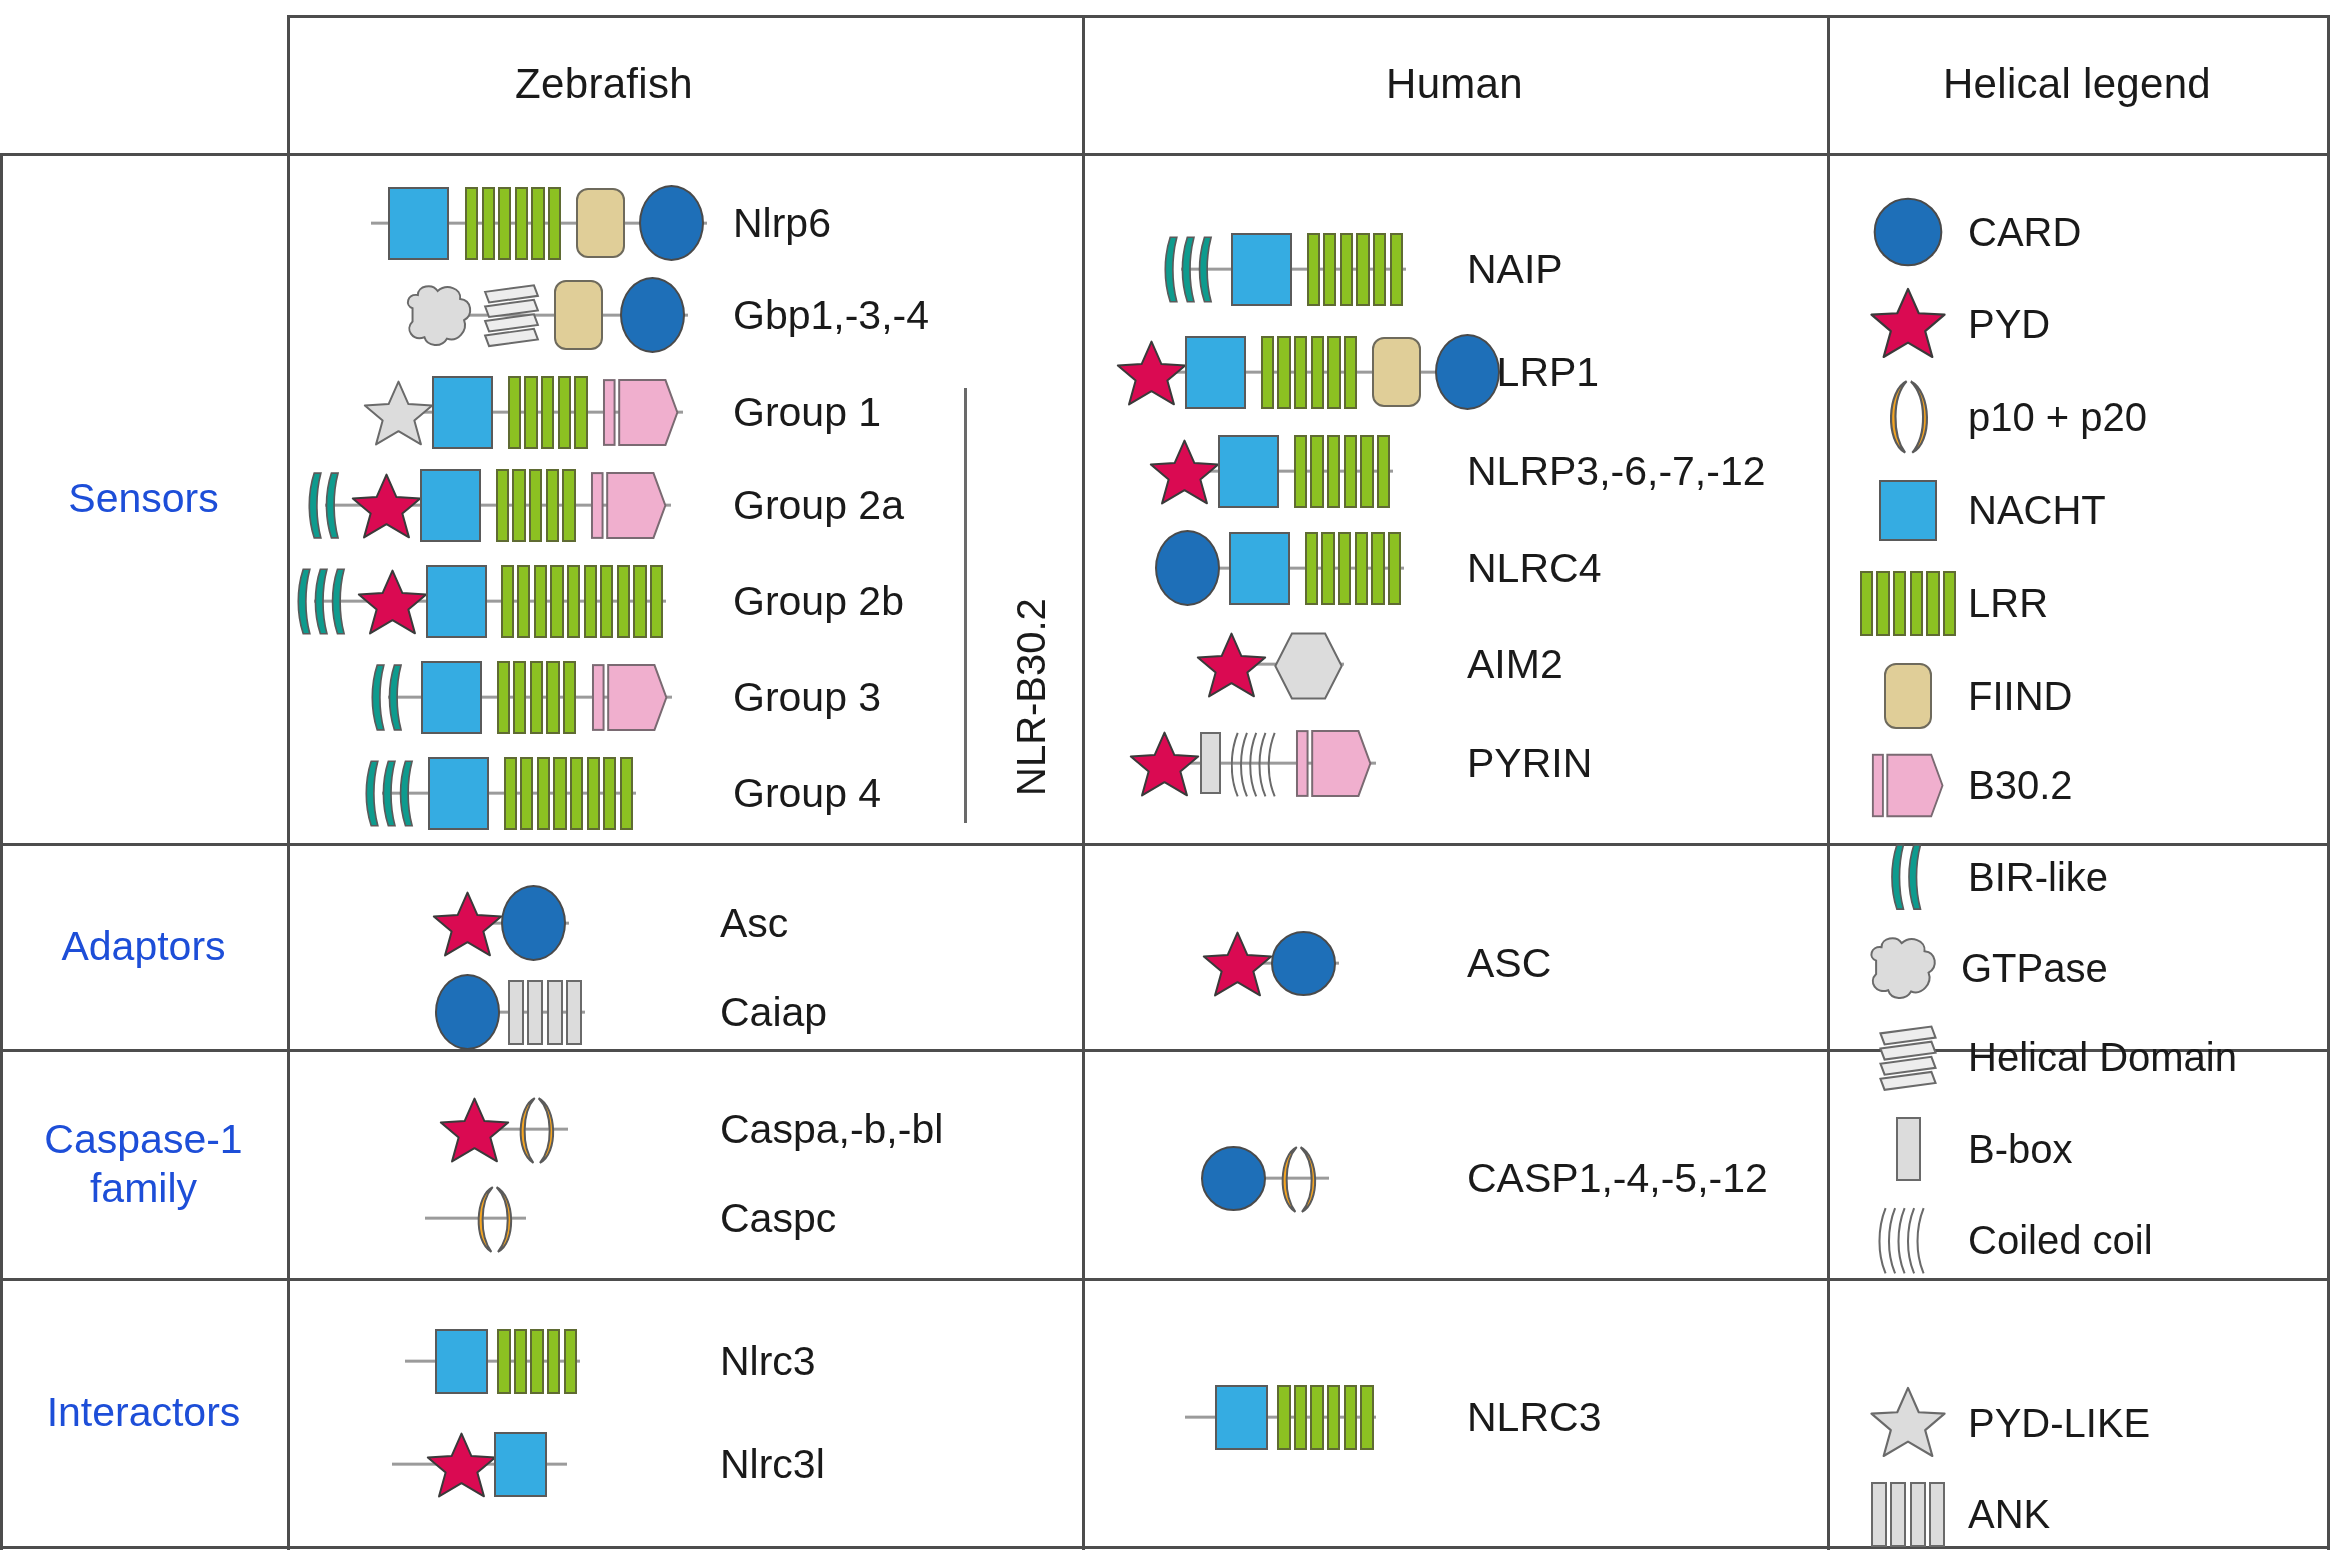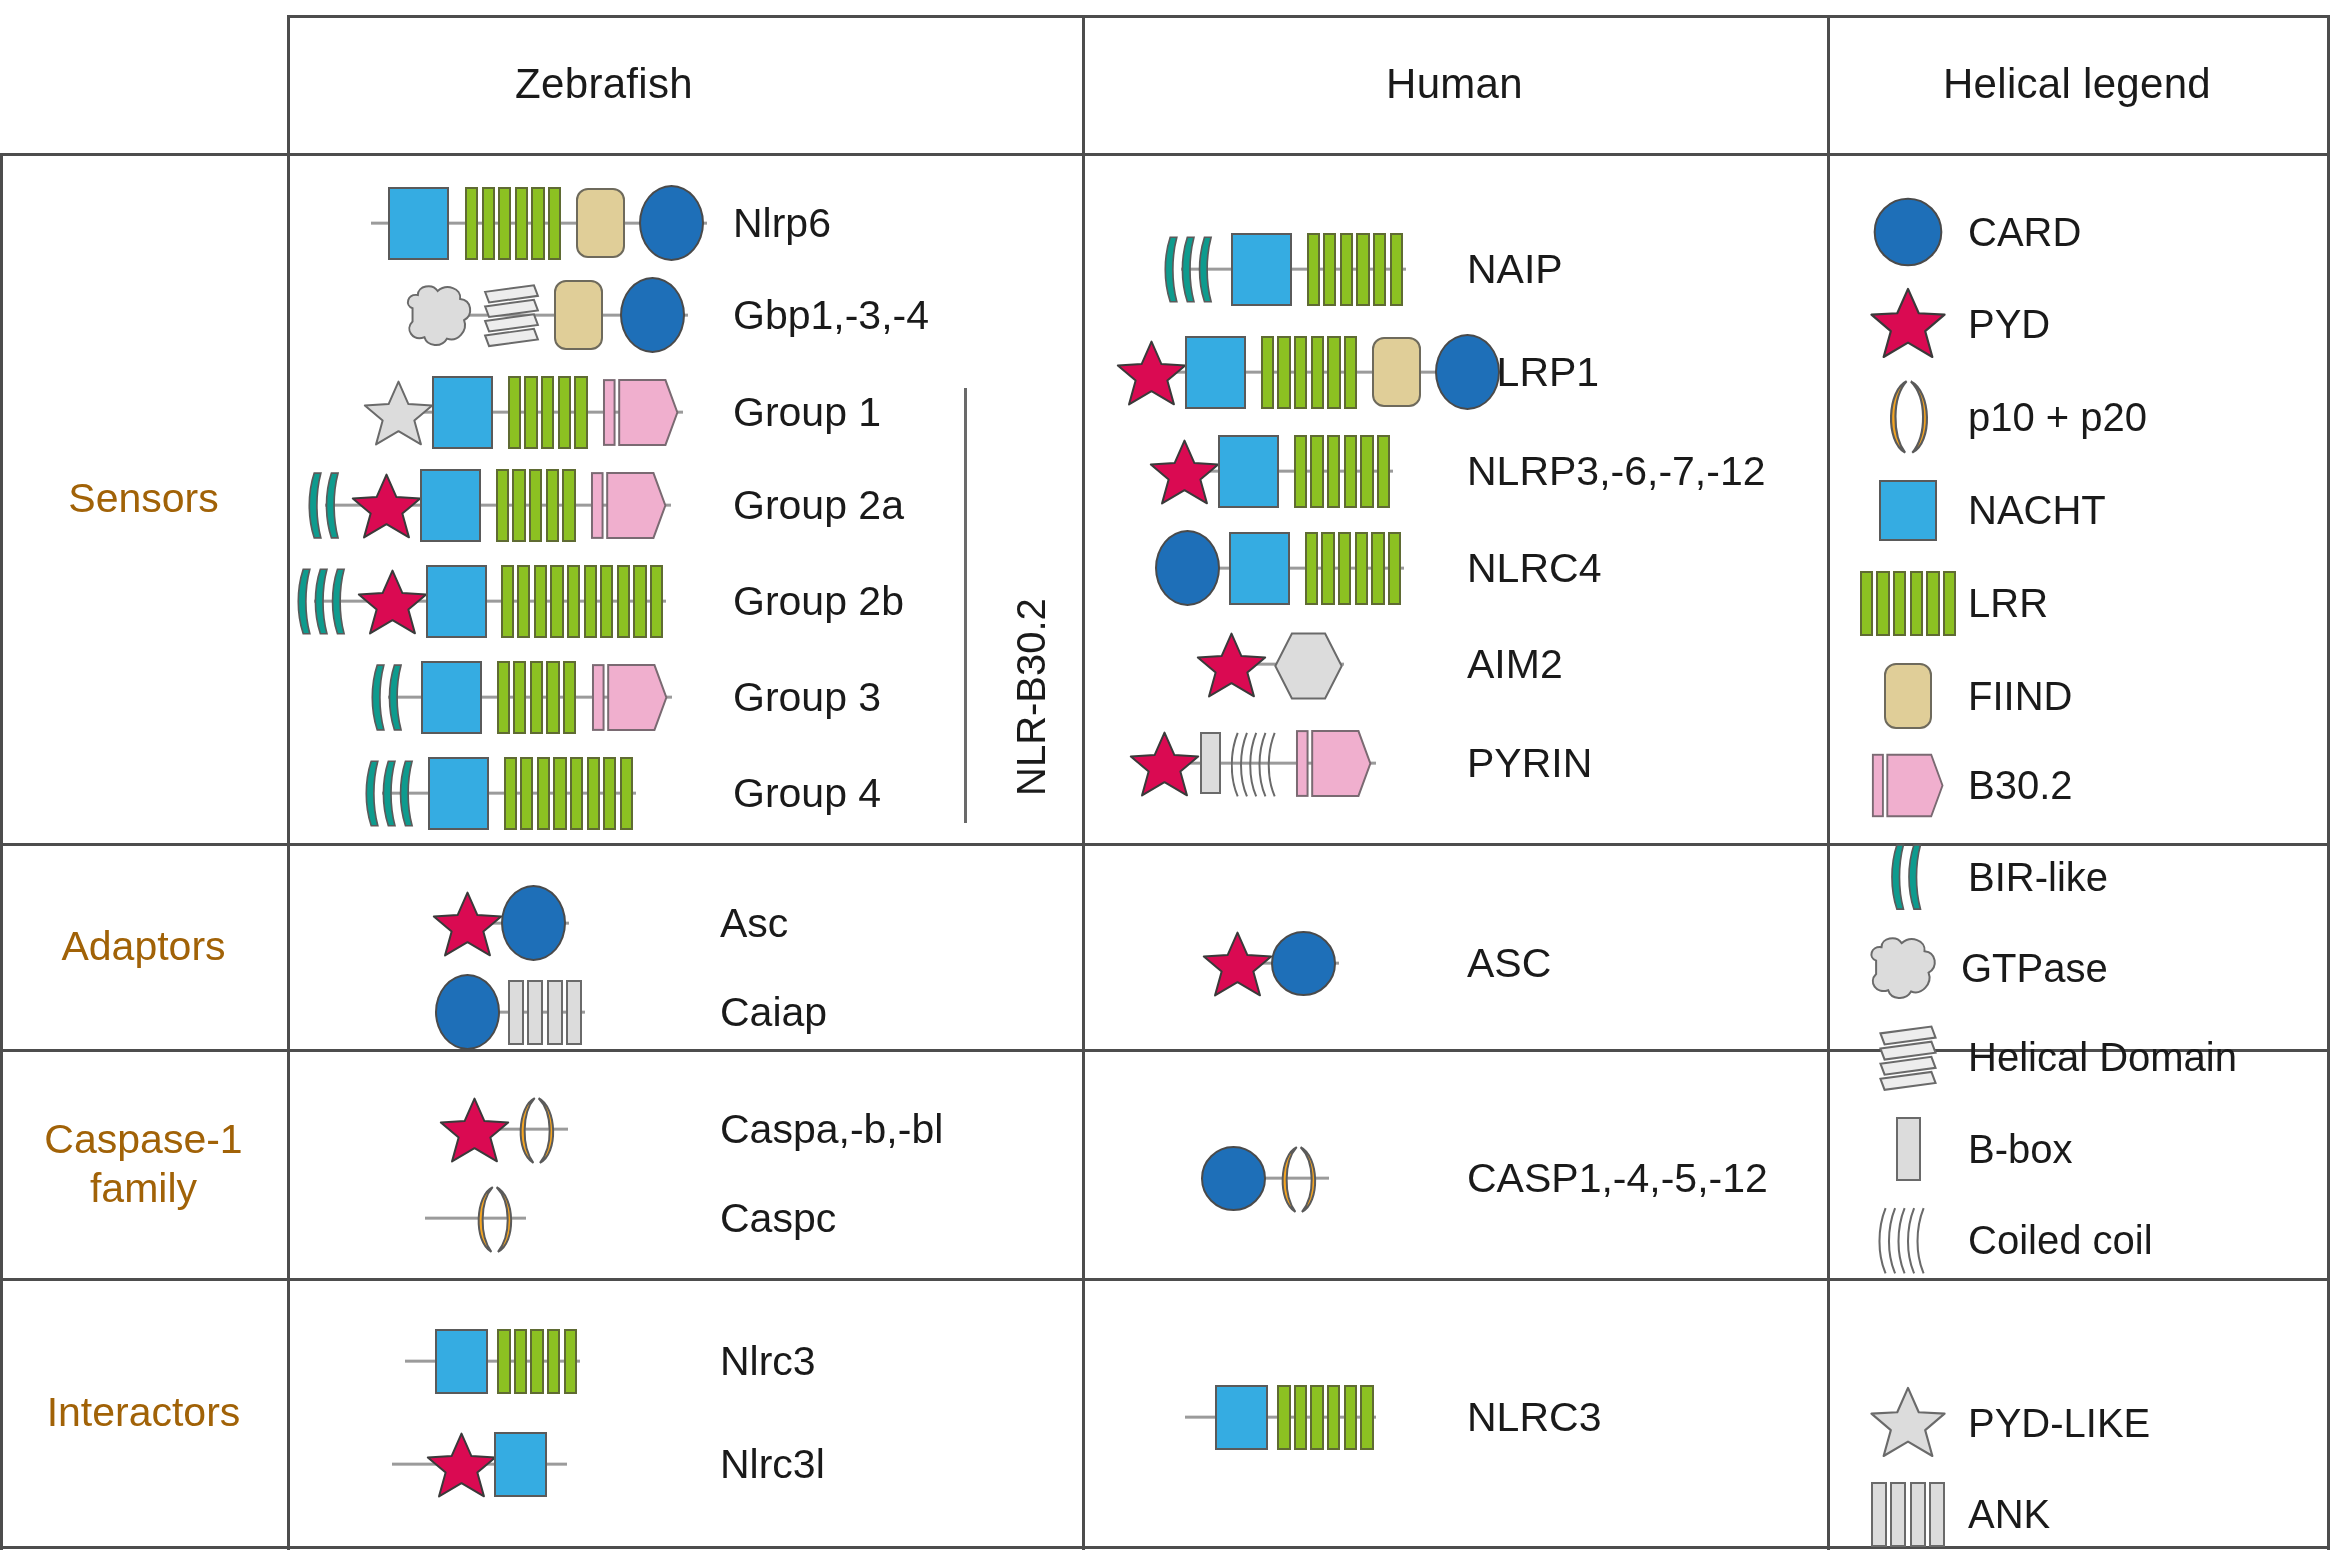--- a/index.html
+++ b/index.html
@@ -9,21 +9,21 @@
   
   .hline{position:absolute;background:#4d4d4d;height:3.3px;}
   .vline{position:absolute;background:#4d4d4d;width:3.3px;}
 
   
   .colhead{position:absolute;display:flex;align-items:center;justify-content:center;
            font-size:42px;letter-spacing:0.3px;color:#1a1a1a;}
 
   
   .catlabel{position:absolute;display:flex;align-items:center;justify-content:center;
-            text-align:center;font-size:41px;line-height:1.18;color:#a16207;}
+            text-align:center;font-size:41px;line-height:1.18;color:#1d4ed8;}
 
   
   .prow{position:absolute;display:flex;align-items:center;height:100px;}
   .arch{position:relative;display:flex;align-items:center;height:100px;}
   .plabel{position:absolute;font-size:41px;white-space:nowrap;color:#1a1a1a;
           display:flex;align-items:center;height:100px;}
 
   
   .backbone{position:absolute;top:50%;height:2.7px;background:#9b9b9b;transform:translateY(-50%);z-index:0;}
 

